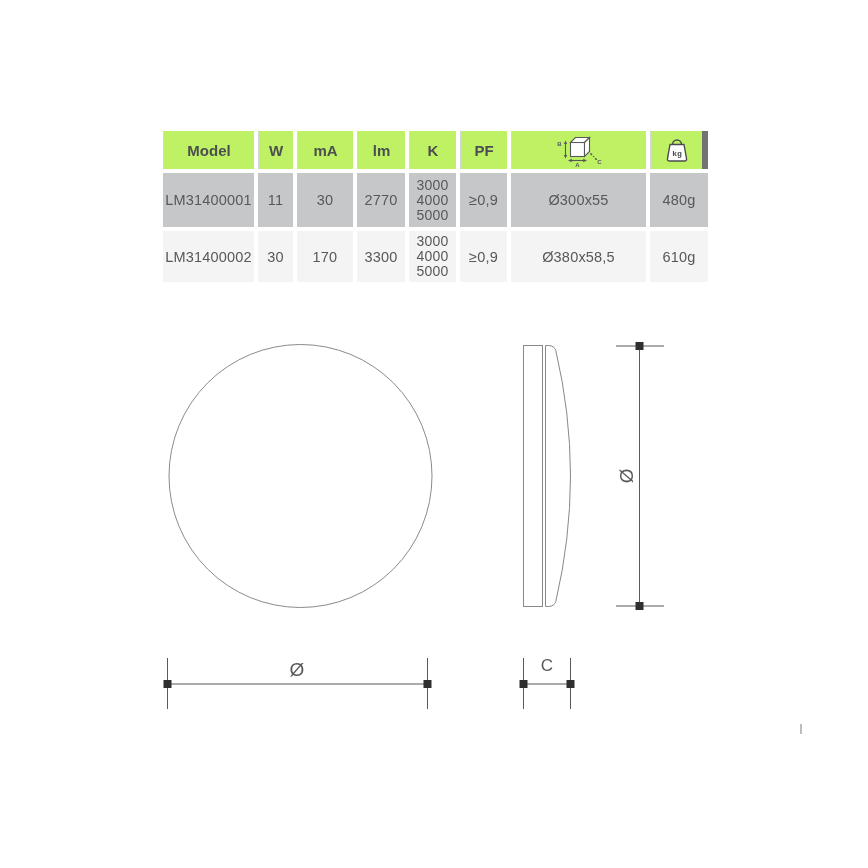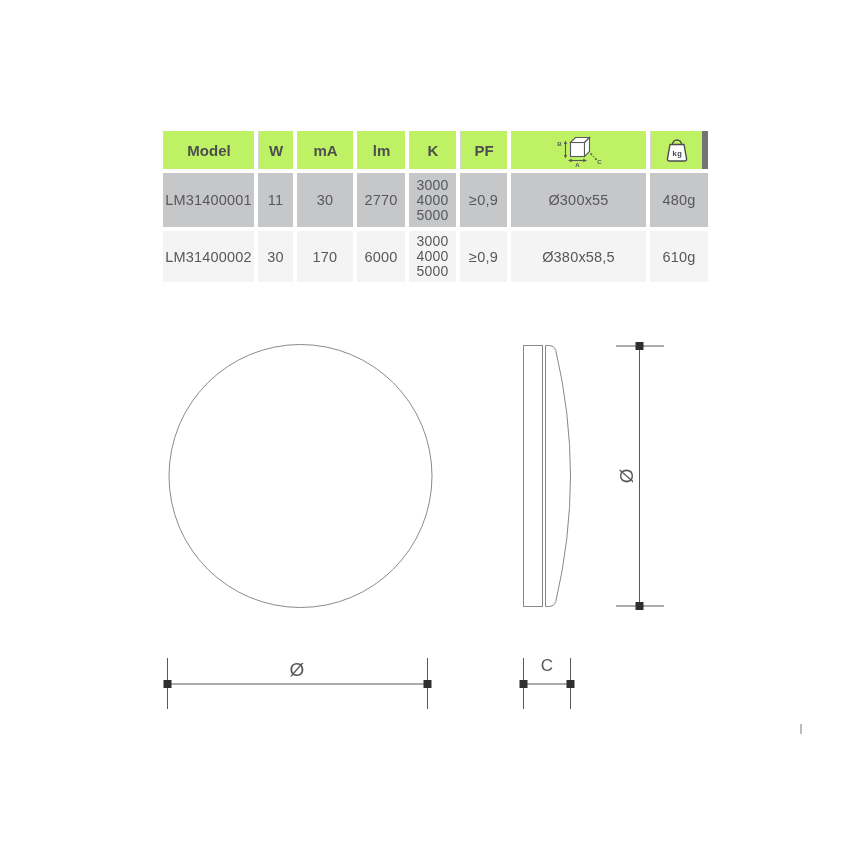--- a/index.html
+++ b/index.html
@@ -95,21 +95,21 @@
       </div>
       <div class="td r1">≥0,9</div>
       <div class="td r1">Ø300x55</div>
       <div class="td r1">480g</div>
     </div>
 
     <div class="trow">
       <div class="td r2">LM31400002</div>
       <div class="td r2">30</div>
       <div class="td r2">170</div>
-      <div class="td r2">6000</div>
+      <div class="td r2">3300</div>
       <div class="td r2 k-cell">
         <span>3000</span>
         <span>4000</span>
         <span>5000</span>
       </div>
       <div class="td r2">≥0,9</div>
       <div class="td r2">Ø380x58,5</div>
       <div class="td r2">610g</div>
     </div>
   </div>

